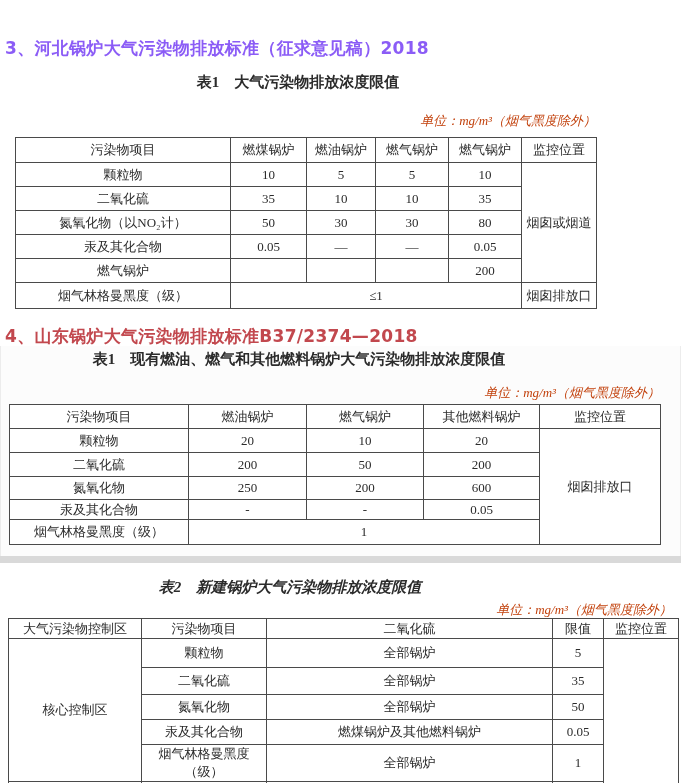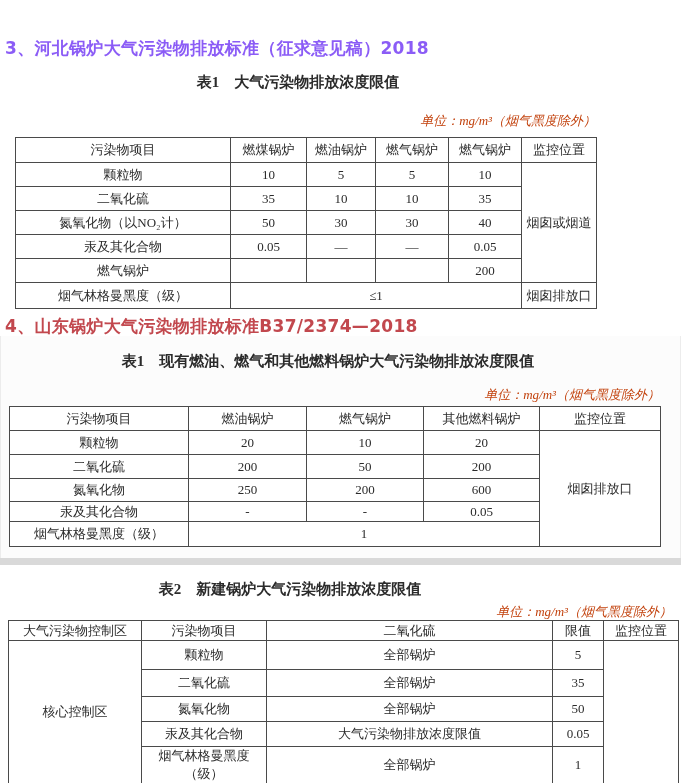--- a/index.html
+++ b/index.html
@@ -6,21 +6,21 @@
   body{
     width:681px;height:783px;overflow:hidden;background:#ffffff;
     font-family:"Liberation Serif","DejaVu Serif",serif;color:#2e2e2e;
     position:relative;
   }
   .red-heading{
     font-family:"DejaVu Sans","Liberation Sans",sans-serif;
     font-weight:bold;font-size:17px;line-height:20px;
     margin:0;padding:4px 6px 0 5px;color:#c2484e;letter-spacing:.3px;
   }
-  .h4{margin-top:3px;}
+  .h4{margin-top:13px;}
   .tbl-title{
     font-size:15px;font-weight:bold;line-height:19px;text-align:center;
     color:#2b2b2b;
   }
   .s1-title{margin-top:15px;width:596px;font-family:Liberation Serif, serif;}
   .unit-line{
     font-size:13px;line-height:17px;text-align:right;color:#c2410c;font-style:italic;
   }
   .s1-unit{margin-top:20px;width:596px;}
   table{
@@ -35,29 +35,29 @@
   .t1 .hr{height:25px;}
   .t1 .dr{height:24px;}
   .t1 .lr{height:26px;}
   
   .panel{
     background:#fcfcfc;
     box-shadow:inset 1px 0 0 #ececec, inset -1px 0 0 #ececec;
     border-bottom:7px solid #d9d9d9;
     padding:4px 0 11px 0;
   }
-  .s2-title{margin-top:12px;width:598px;padding-left:29px;}
+  .s2-title{margin-top:0;width:598px;}
   .s2-unit{margin-top:15px;width:660px;}
   .t2{width:651px;margin:3px 0 0 9px;background:#fff;}
   .t2 .hr{height:24px;}
   .t2 .dr{height:24px;}
   .t2 .dr3{height:23px;}
   .t2 .dr4{height:20px;}
   .t2 .lr{height:25px;}
-  .s3-title{margin-top:15px;width:580px;}
+  .s3-title{margin-top:15px;width:580px;font-style:italic;}
   .s3-unit{margin-top:4px;width:672px;}
   .t3{width:670px;margin:0 0 0 8px;}
   .t3 .hr{height:20px;}
   .t3 .r1{height:29px;}
   .t3 .r2{height:27px;}
   .t3 .r3{height:25px;}
   .t3 .r4{height:25px;}
   .t3 .r5{height:28px;}
   .t3 .r6{height:23px;}
   .t3 .r7{height:35px;}
@@ -102,21 +102,21 @@
     <td>35</td>
     <td>10</td>
     <td>10</td>
     <td>35</td>
   </tr>
   <tr class="dr">
     <td>氮氧化物（以NO₂计）</td>
     <td>50</td>
     <td>30</td>
     <td>30</td>
-    <td>40</td>
+    <td>80</td>
   </tr>
   <tr class="dr">
     <td>汞及其化合物</td>
     <td>0.05</td>
     <td>—</td>
     <td>—</td>
     <td>0.05</td>
   </tr>
   <tr class="dr">
     <td>燃气锅炉</td>
@@ -219,21 +219,21 @@
     <td>全部锅炉</td>
     <td>35</td>
   </tr>
   <tr class="r3">
     <td>氮氧化物</td>
     <td>全部锅炉</td>
     <td>50</td>
   </tr>
   <tr class="r4">
     <td>汞及其化合物</td>
-    <td>大气污染物排放浓度限值</td>
+    <td>燃煤锅炉及其他燃料锅炉</td>
     <td>0.05</td>
   </tr>
   <tr class="r5">
     <td>烟气林格曼黑度（级）</td>
     <td>全部锅炉</td>
     <td>1</td>
   </tr>
   <tr class="r6">
     <td rowspan="2"></td>
     <td>颗粒物</td>

